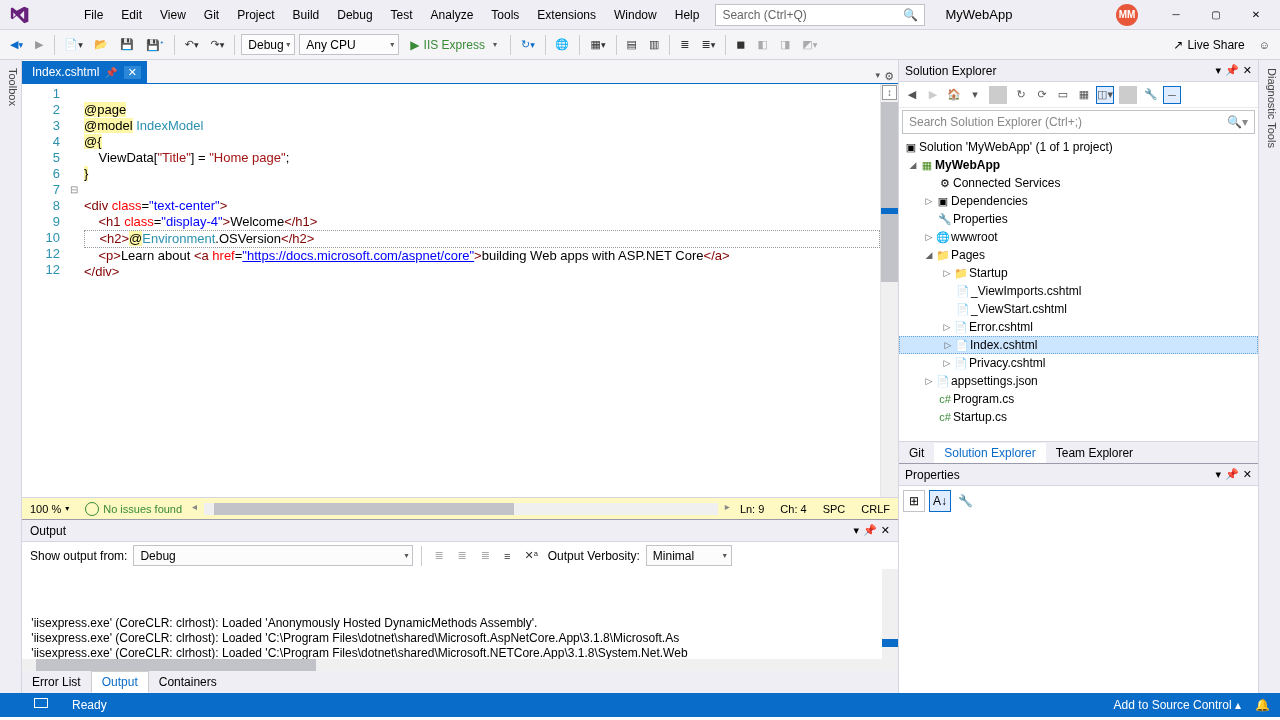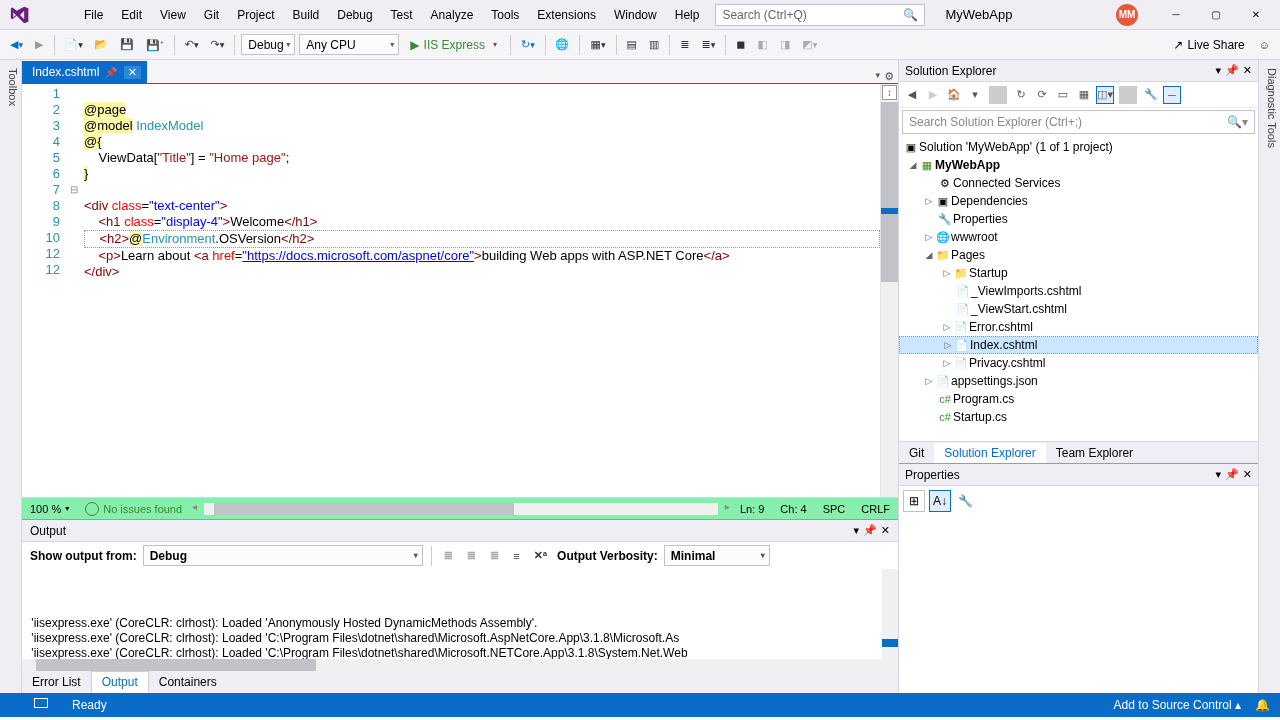--- a/index.html
+++ b/index.html
@@ -36,31 +36,31 @@
 .fold-col { width: 14px; font-family: Consolas, monospace; font-size: 10px; line-height: 16px; color: #888; padding-top: 2px; }
 .hl-yellow { background: #fff7a8; }
 .kw-teal { color: #2b91af; }
 .str { color: #a31515; }
 .tag { color: #800000; }
 .attr { color: #ff0000; }
 .vscroll { width: 18px; background: #f0f0f0; border-left: 1px solid #e5e5e5; position: relative; }
 .vscroll .thumb { position: absolute; width: 100%; background: #c2c3c9; }
 .l9 { border: 1px dotted #999; display: inline-block; width: 100%;}
 .expand-box { position: absolute; right: 1px; top: 1px; width: 15px; height: 15px; border: 1px solid #999; background: #fff; font-size: 10px; display:flex; align-items:center; justify-content:center; color:#666;}
-.status-strip { height: 22px; background: #86efac; border-top: 1px solid #d6d6e0; display: flex; align-items: center; padding: 0 8px; font-size: 11px; gap: 16px; }
+.status-strip { height: 22px; background: #fef9c3; border-top: 1px solid #d6d6e0; display: flex; align-items: center; padding: 0 8px; font-size: 11px; gap: 16px; }
 .status-strip .ok { color: #388a34; display:flex; align-items:center; gap:4px;}
 .status-strip .ok::before { content:""; width:12px; height:12px; border:1.5px solid #388a34; border-radius:50%; display:inline-block; position:relative;}
 .hscroll { flex: 1; height: 12px; background: #f0f0f0; position: relative; margin: 0 6px; }
 .hscroll::before, .hscroll::after { content:"◂"; position:absolute; left:-12px; top:-2px; font-size:10px; color:#888;}
 .hscroll::after { content:"▸"; left:auto; right:-12px;}
 .hscroll .ht { position:absolute; left:10px; width:300px; height:100%; background:#c2c3c9;}
 .output-panel { border-top: 1px solid #9a9aaa; }
 .panel-header { height: 22px; background: #efeef4; display: flex; align-items: center; padding: 0 8px; justify-content: space-between; border-bottom: 1px solid #d6d6e0; }
 .panel-header .right-ico { display:flex; gap:4px; font-size:11px; cursor:pointer; }
-.output-tools { display: flex; align-items: center; padding: 3px 8px; gap: 6px; background: #fff; font-size: 12px; font-weight: bold; }
+.output-tools { display: flex; align-items: center; padding: 3px 8px; gap: 6px; background: #fff; font-size: 12px; }
 .output-text { font-family: Consolas, monospace; font-size: 12px; line-height: 15px; padding: 2px 6px; height: 90px; overflow: hidden; white-space: pre; background: #fff; position:relative;}
 .output-scroll { height: 12px; background:#f0f0f0; position:relative;}
 .output-scroll .ht { position:absolute; left:14px; width:280px; height:100%; background:#c2c3c9;}
 .bottom-tabs { display: flex; background: #efeef4; height: 22px; align-items: center; font-size: 12px;}
 .bottom-tabs div { padding: 3px 10px; cursor:pointer;}
 .bottom-tabs .active { background: #fff; border: 1px solid #ccc; border-bottom: 1px solid #fff; color: #0a6cc9;}
 .right-rail { width: 22px; background: #efeef4; border-left:1px solid #d6d6e0; writing-mode: vertical-rl; padding: 8px 2px; font-size:11px; color:#444;}
 .side-col { width: 360px; display: flex; flex-direction: column; border-left: 1px solid #d6d6e0; }
 .se-header { height: 22px; background: #efeef4; display: flex; align-items: center; padding: 0 6px; justify-content: space-between; border-bottom: 1px solid #d6d6e0; }
 .se-toolbar { height: 26px; display: flex; align-items: center; gap: 3px; padding: 0 4px; background: #fff; border-bottom: 1px solid #eaeaea;}
@@ -261,21 +261,21 @@
         <div class="tb-select" style="width:280px">
             <span>Debug</span>
           </div>
         <span class="tb-sep"></span>
         <span class="tb-btn" style="color:#aaa">≣</span>
         <span class="tb-btn" style="color:#aaa">≣</span>
         <span class="tb-btn" style="color:#aaa">≣</span>
         <span class="tb-btn">≡</span>
         <span class="tb-btn">✕ᵃ</span>
         <span style="">Output Verbosity:</span>
-        <div class="tb-select" style="width:106px">
+        <div class="tb-select" style="width:86px">
             <span>Minimal</span>
           </div>
       </div>
       <div class="output-text" id="outtext">
         <div style="position:absolute;right:0;top:0;width:16px;height:100%;background:#f0f0f0;">
           <div style="position:absolute;bottom:12px;width:100%;height:8px;background:#0a6cc9"></div>
         </div>
       <div> 'iisexpress.exe' (CoreCLR: clrhost): Loaded 'Anonymously Hosted DynamicMethods Assembly'.</div><div> 'iisexpress.exe' (CoreCLR: clrhost): Loaded 'C:\Program Files\dotnet\shared\Microsoft.AspNetCore.App\3.1.8\Microsoft.As</div><div> 'iisexpress.exe' (CoreCLR: clrhost): Loaded 'C:\Program Files\dotnet\shared\Microsoft.NETCore.App\3.1.8\System.Net.Web</div></div>
       <div class="output-scroll">
           <div class="ht"></div>

